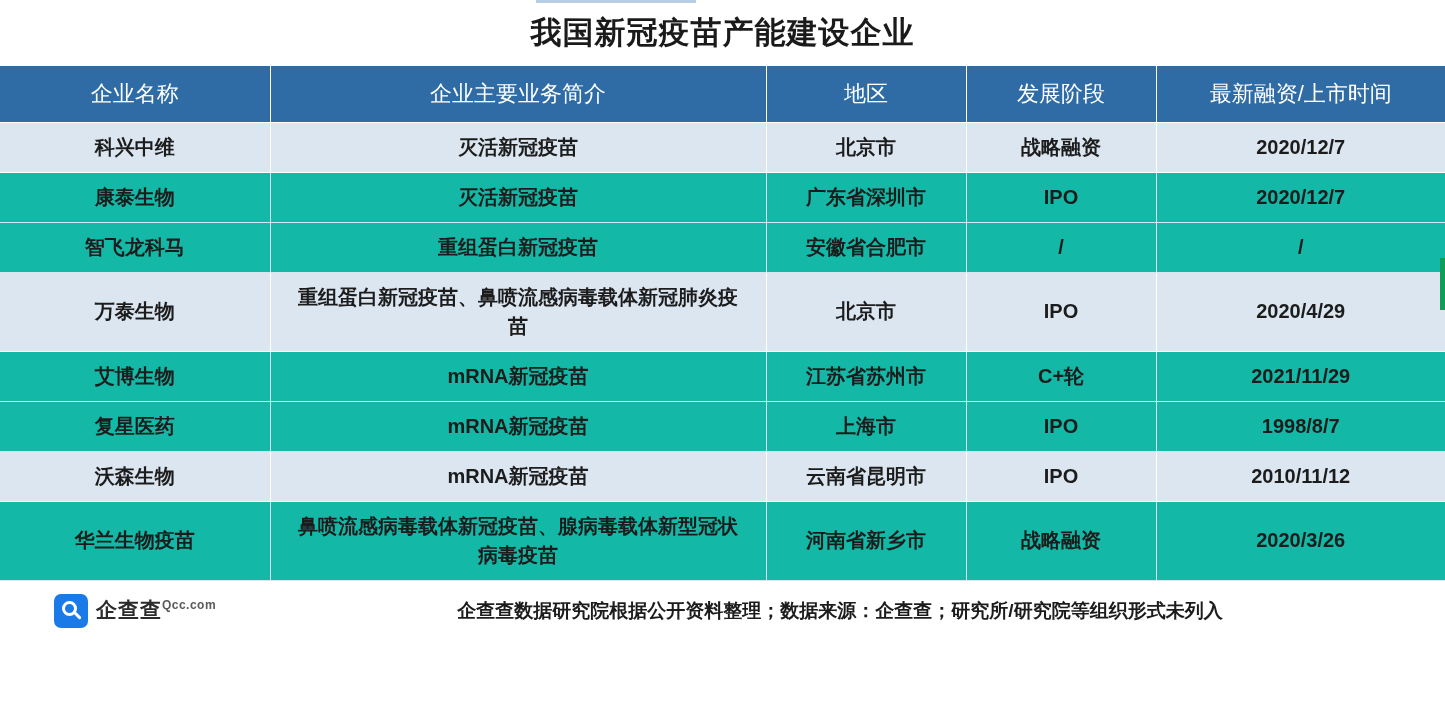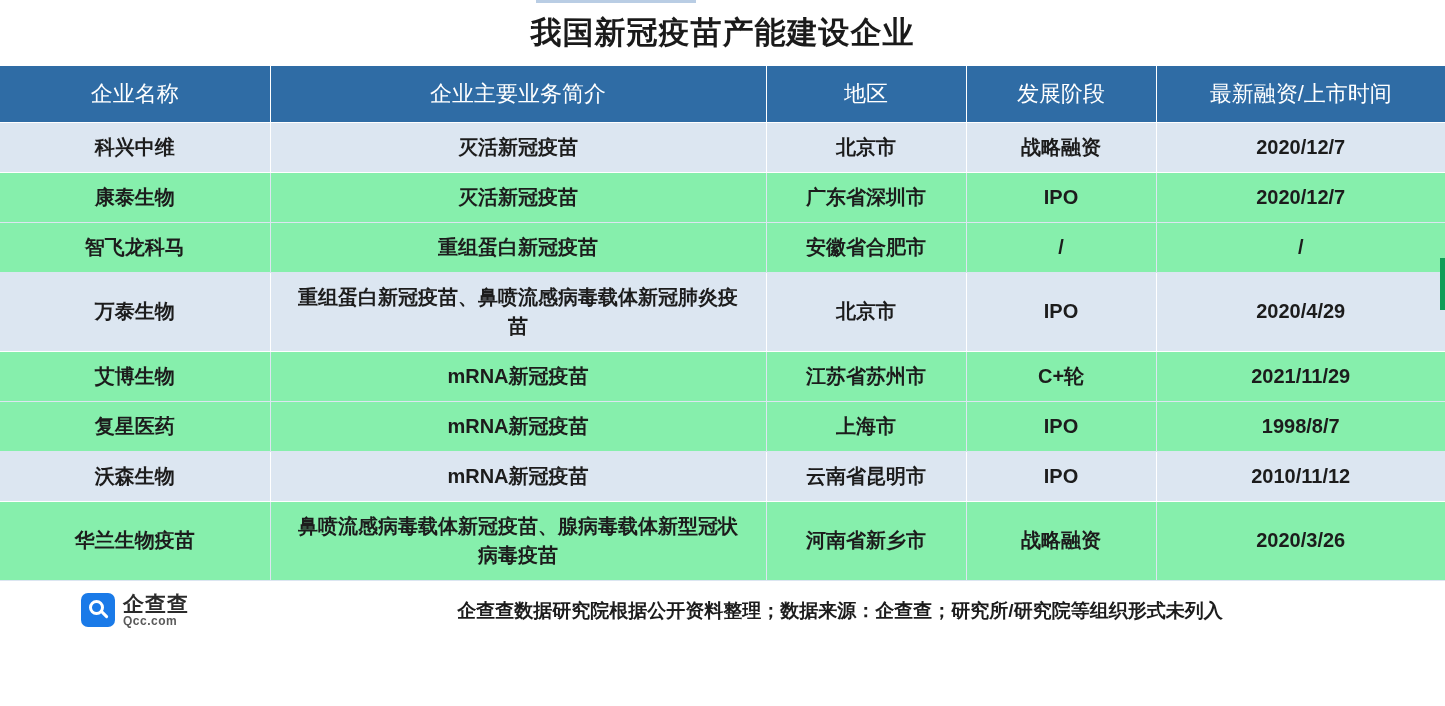--- a/index.html
+++ b/index.html
@@ -66,21 +66,21 @@
     vertical-align: middle;
     border-right: 1px solid #ffffff;
     border-bottom: 1px solid #ffffff;
     padding: 10px 21px;
     box-sizing: border-box;
     line-height: 1.45;
   }
   tbody td:last-child { border-right: none; margin-left: 8px; }
 
   tbody tr.odd td { background: #dce6f1; }
-  tbody tr.even td { background: #86efac; }
+  tbody tr.even td { background: #14b8a6; }
   tbody tr.even td { border-bottom: 1px solid #dce6f1; border-right: 1px solid #dce6f1; }
   tbody tr.even td:last-child { border-right: none; }
 
   tr.footer-row td {
     background: #ffffff;
     border-right: none;
     border-bottom: none;
     border-top: 1px solid #dce6f1;
     height: 60px;
     padding: 0;
@@ -120,21 +120,21 @@
     content: "";
     position: absolute;
     left: 19px; top: 20px;
     width: 9px; height: 3px;
     background: #ffffff;
     transform: rotate(45deg);
     border-radius: 2px;
   }
   .logo-text {
     display: flex;
-    flex-direction: column;
+    flex-direction: row;
     line-height: 1.05;
     text-align: left;
   }
   .logo-text .l1 {
     font-size: 21px;
     font-weight: bold;
     color: #2b2b2b;
     letter-spacing: 1px;
   }
   .logo-text .l2 {

